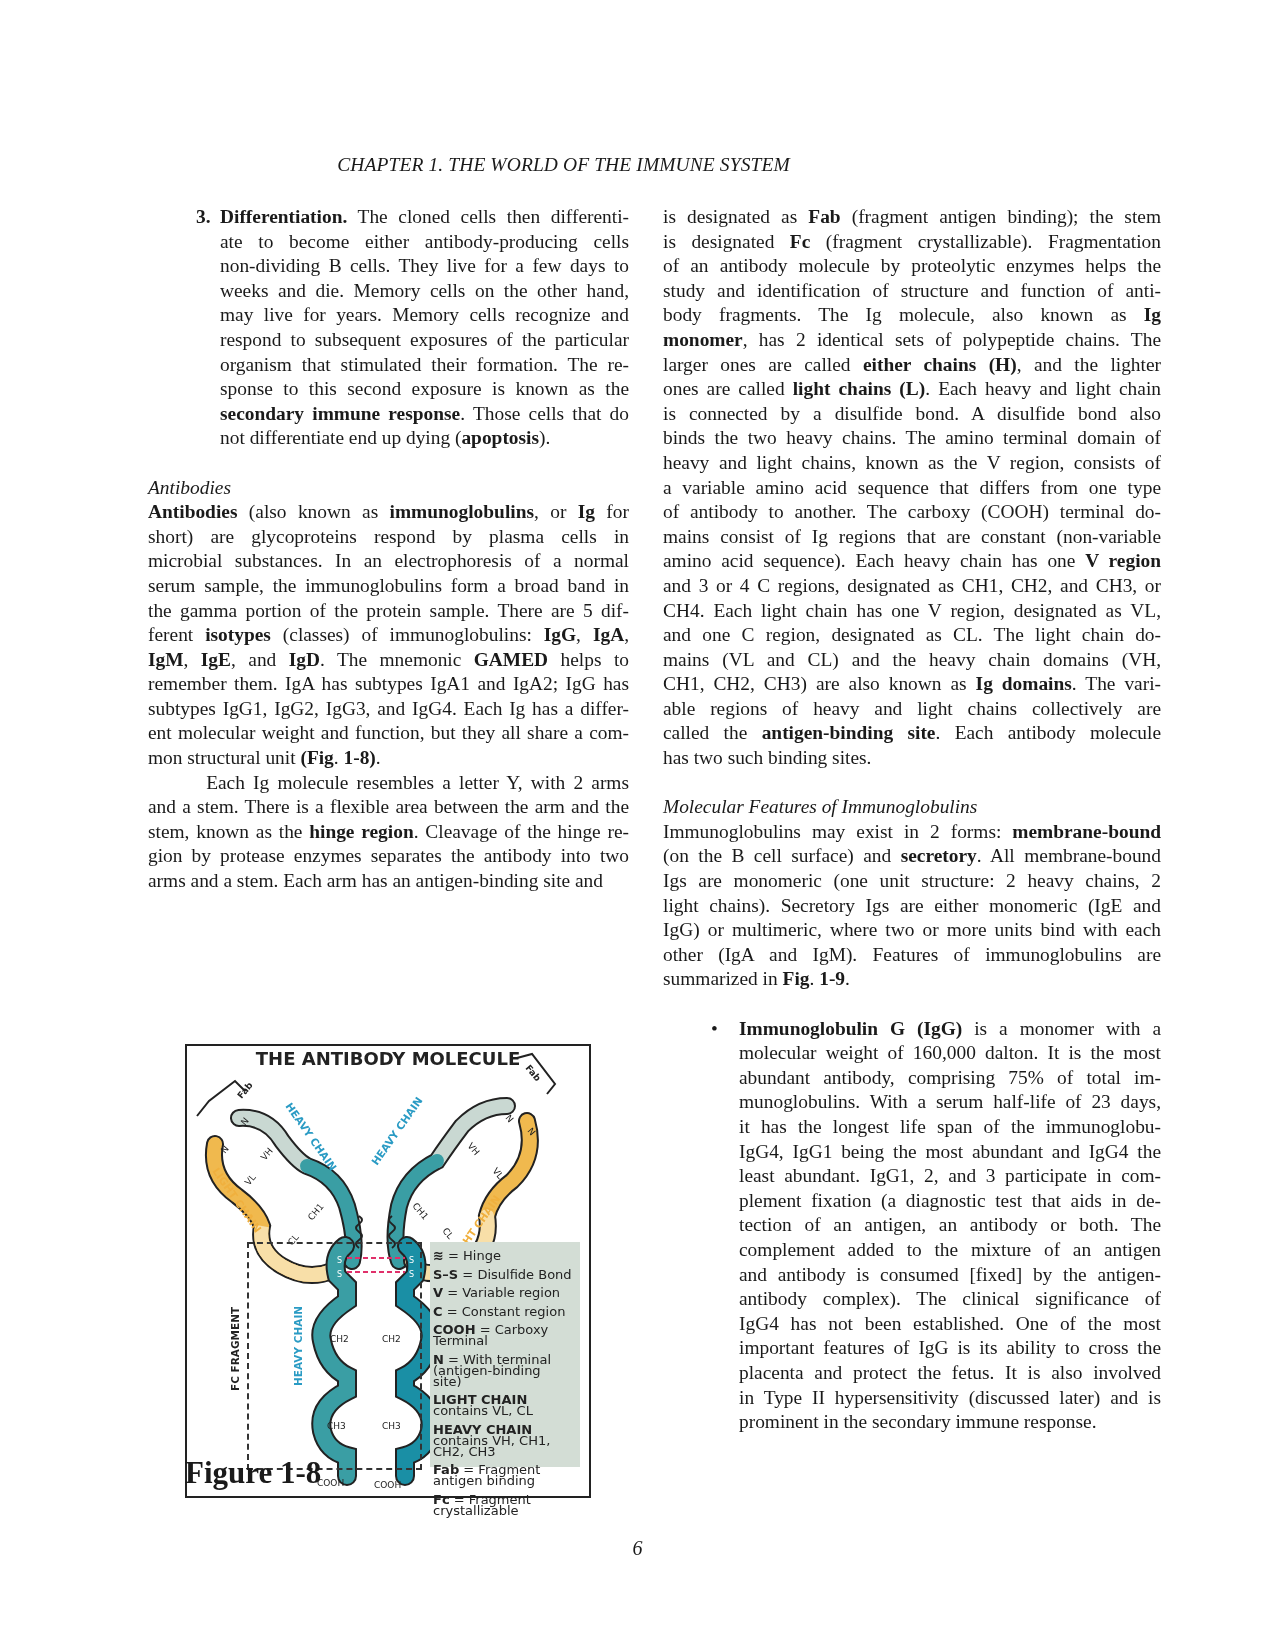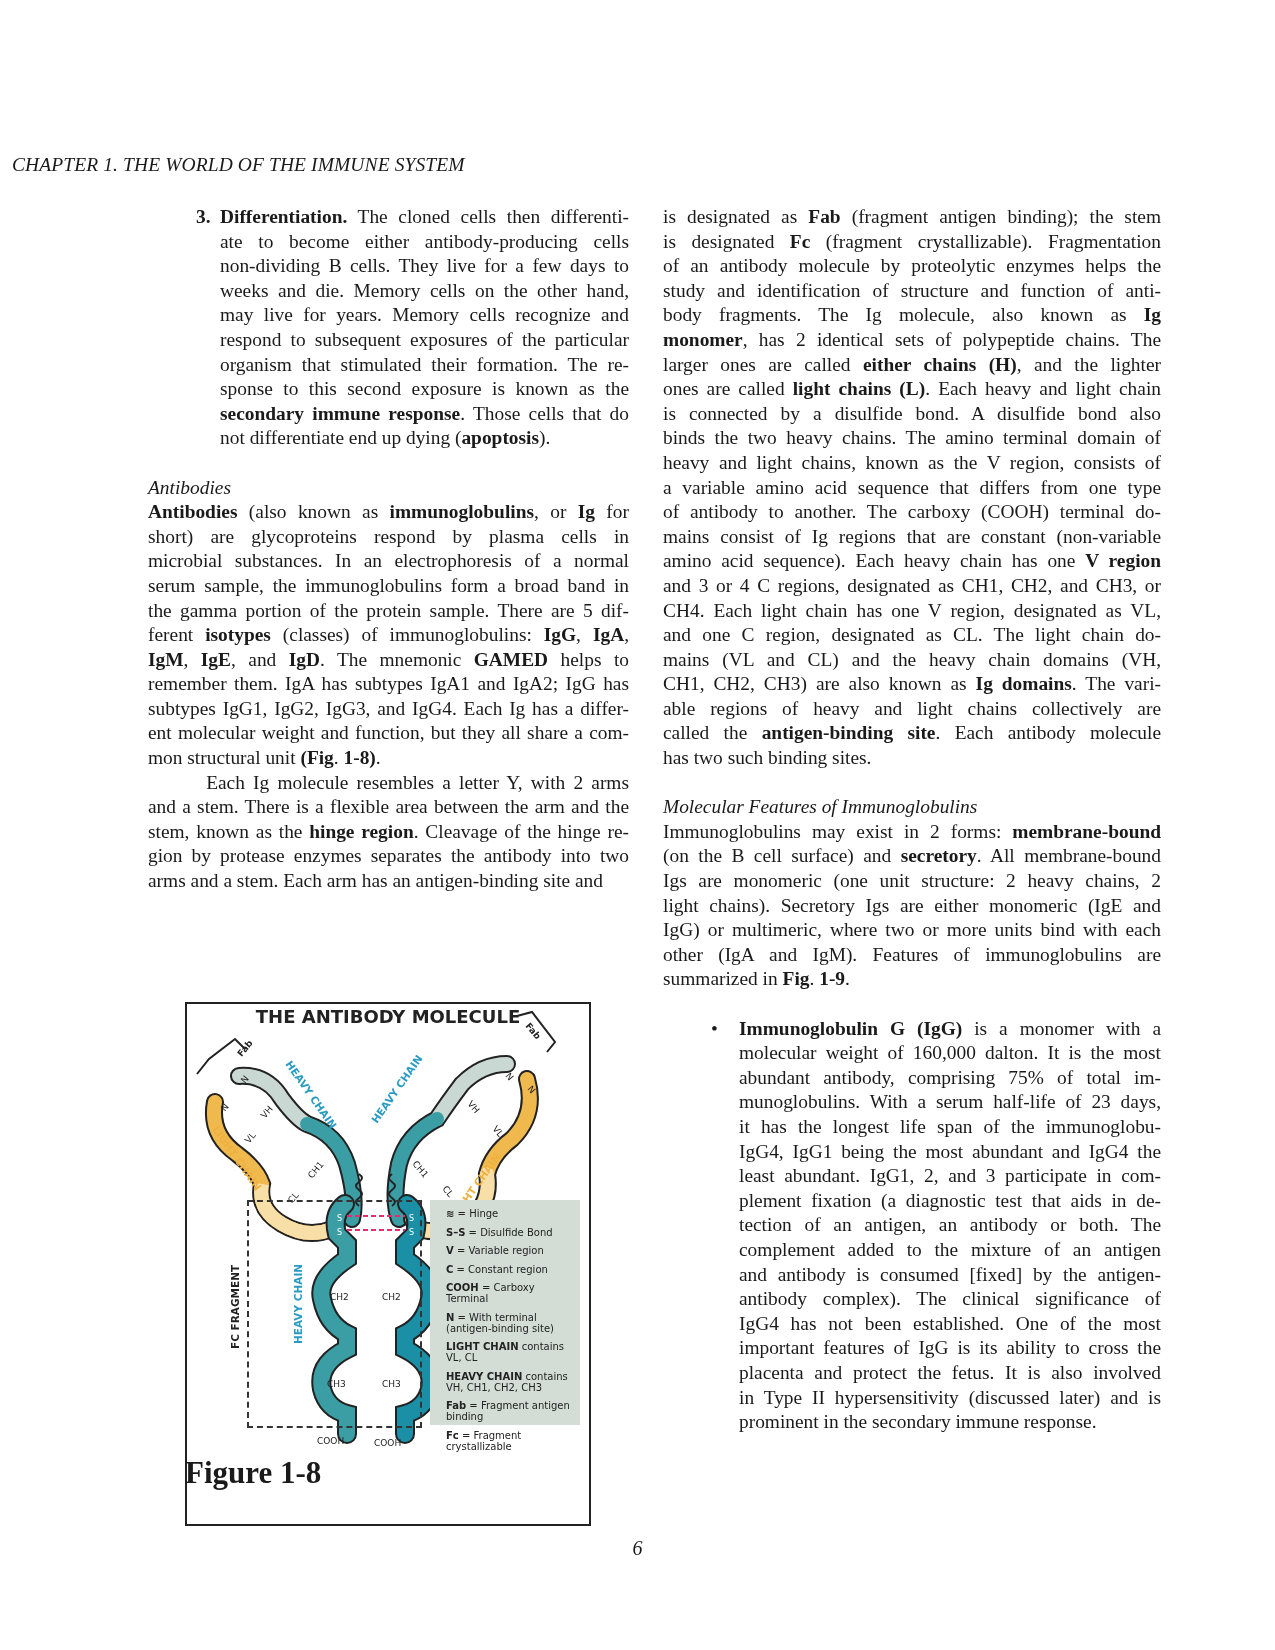--- a/index.html
+++ b/index.html
@@ -1,40 +1,40 @@
 <!DOCTYPE html>
 <html><head>
 <meta charset="utf-8">
 <style>
   html, body { margin: 0; padding: 0; background: #ffffff; }
   body { width: 1275px; height: 1650px; position: relative; overflow: hidden;
          font-family: "Liberation Serif", "DejaVu Serif", serif; color: #1a1a1a; }
-  .header { position: absolute; top: 154px; left: 12px; width: 1127px; text-align: left;
+  .header { position: absolute; top: 154px; left: 0; width: 1127px; text-align: center;
             font-style: italic; font-size: 19.5px; letter-spacing: 0.1px; }
   .col { position: absolute; font-size: 19.4px; line-height: 24.6px; text-align: justify; }
   .col-left { left: 148px; top: 205px; width: 481px; }
   .col-right { left: 663px; top: 205px; width: 498px; }
   .ln { display: block; text-align: justify; text-align-last: justify; white-space: nowrap; }
   .ln.last { text-align-last: left; }
   .indent-list { padding-left: 72px; position: relative; }
   .list-num { position: absolute; left: 48px; font-weight: bold; }
   .section-title { font-style: italic; margin-top: 24.6px !important; display: block; }
   .bullet-block { padding-left: 76px; position: relative; margin-top: 24.6px !important; }
   .bullet { position: absolute; left: 48px; }
   b { font-weight: bold; }
-  .fig-box { position: absolute; left: 185px; top: 1002px; width: 406px; height: 524px;
+  .fig-box { position: absolute; left: 185px; top: 1044px; width: 406px; height: 454px;
              border: 2.5px solid #222; background: #fff; box-sizing: border-box; }
   .fig-title { position: absolute; top: 2px; left: 0; width: 100%; text-align: center;
                font-family: "DejaVu Sans", sans-serif; font-weight: bold; font-size: 18px; color: #222; }
   .fig-caption { position: absolute; left: 185px; top: 1455px; font-weight: bold; font-size: 31px; }
   .page-num { position: absolute; top: 1537px; left: 0; width: 1275px; text-align: center;
               font-style: italic; font-size: 20px; }
   .legend { position: absolute; left: 243px; top: 196px; width: 150px; height: 225px;
-            background: #d3ddd5; font-family: "DejaVu Sans", sans-serif; font-size: 10px;
-            color: #222; padding: 8px 8px 0 16px; box-sizing: border-box; line-height: 11px; }
+            background: #d3ddd5; font-family: "DejaVu Sans", sans-serif; font-size: 13px;
+            color: #222; padding: 8px 8px 0 3px; box-sizing: border-box; line-height: 11px; }
   .legend div { margin-bottom: 7.5px; }
   .legend b { font-weight: bold; }
   .dash-box { position: absolute; left: 60px; top: 196px; width: 175px; height: 228px;
               border: 2px dashed #333; box-sizing: border-box; }
 </style>
 </head>
 <body>
 
 <div class="header">CHAPTER 1.  THE WORLD OF THE IMMUNE SYSTEM</div>
 

